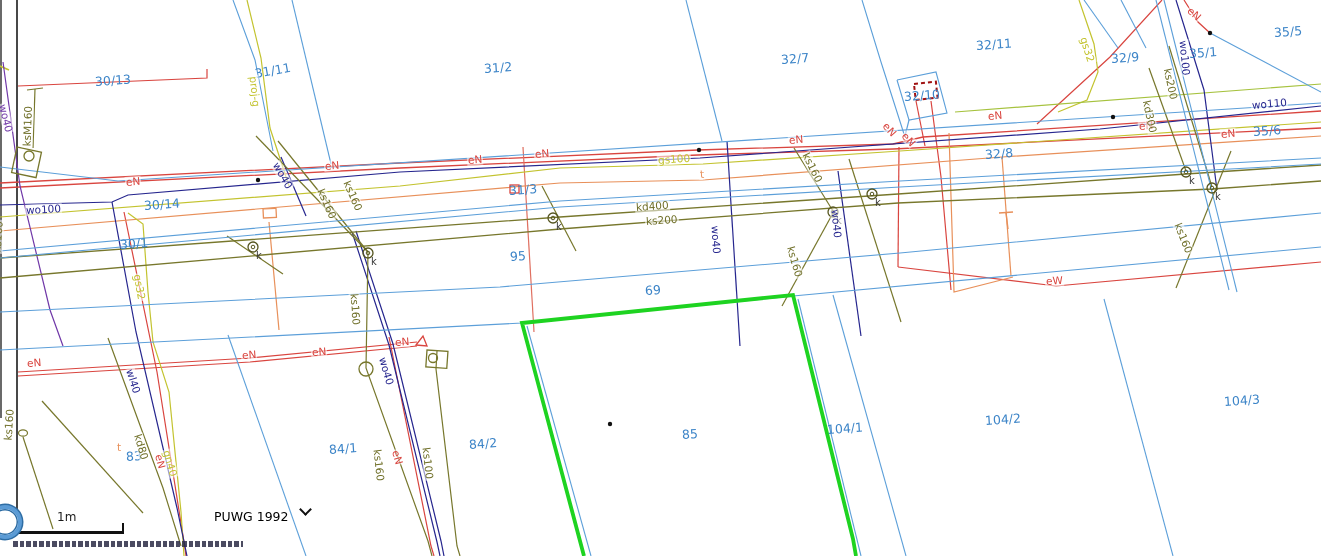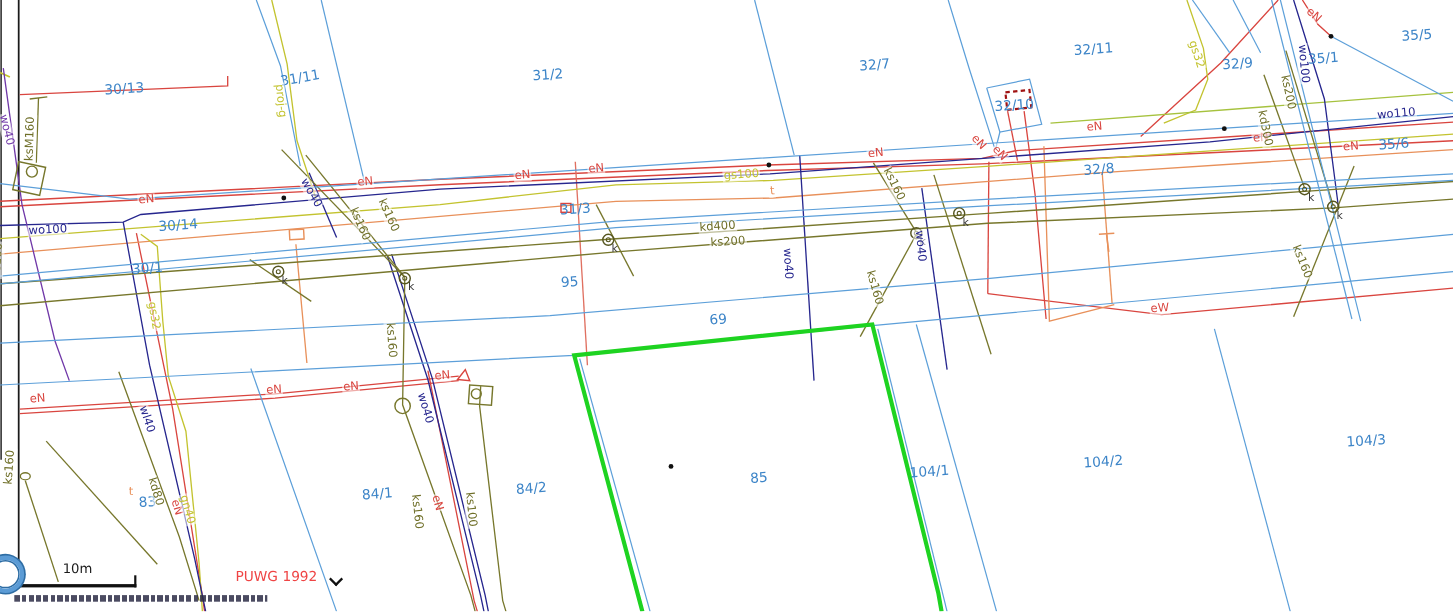--- a/index.html
+++ b/index.html
@@ -10,22 +10,22 @@
   .plabel{position:absolute;font-size:12.5px;white-space:nowrap;transform-origin:0 50%;}
   .ulabel{position:absolute;font-size:10.5px;white-space:nowrap;transform-origin:0 50%;
           background:rgba(255,255,255,.55);line-height:11px;padding:0 1px;}
   .klabel{position:absolute;font-size:10px;color:#3a3a3a;white-space:nowrap;}
   
   .scalebar{position:absolute;left:15px;top:510px;width:110px;height:22px;}
   .scalebar-label{position:absolute;left:42px;top:0;font-size:12px;color:#1a1a1a;}
   .scalebar-line{position:absolute;left:0;top:13px;width:105px;height:8px;
                  border-left:2px solid #111;border-right:2px solid #111;border-bottom:3px solid #111;}
   
-  .crs{position:absolute;left:214px;top:509px;height:22px;display:flex;align-items:flex-end;
-       cursor:pointer;color:#ef4444;font-size:12.5px;}
+  .crs{position:absolute;left:214px;top:509px;height:22px;display:flex;align-items:flex-start;
+       cursor:pointer;color:#000000;font-size:12.5px;}
   .chev{display:inline-block;width:7px;height:7px;border-right:2.2px solid #111;
         border-bottom:2.2px solid #111;transform:rotate(45deg);margin-left:12px;margin-top:-4px;}
   
   .compass{position:absolute;left:-12px;top:505px;width:26px;height:26px;border-radius:50%;
            border:4px solid #5b9bd5;box-shadow:0 0 0 1.5px #2e6da4, inset 0 0 0 1.5px #2e6da4;
            background:#fff;cursor:pointer;}
   
   .attr-strip{position:absolute;left:13px;top:541px;width:230px;height:6px;opacity:.85;
       background:repeating-linear-gradient(90deg,#2b2b45 0 5px,rgba(0,0,0,0) 5px 7px,#2b2b45 7px 11px,rgba(0,0,0,0) 11px 13px);}
 </style>
@@ -219,21 +219,21 @@
       <span class="ulabel" style="left: 790px; top: 240px; color: rgb(111, 111, 40); transform: rotate(74deg);">ks160</span>
       <span class="ulabel" style="left: 1177px; top: 217px; color: rgb(111, 111, 40); transform: rotate(68deg);">ks160</span>
       <span class="ulabel" style="left: 377px; top: 443px; color: rgb(111, 111, 40); transform: rotate(84deg);">ks160</span>
       <span class="ulabel" style="left: 8px; top: 436px; color: rgb(111, 111, 40); transform: rotate(-86deg);">ks160</span>
       <span class="ulabel" style="left: -3px; top: 248px; color: rgb(111, 111, 40); transform: rotate(-86deg);">ks160</span>
       <span class="ulabel" style="left: 426px; top: 441px; color: rgb(111, 111, 40); transform: rotate(84deg);">ks100</span>
       <span class="ulabel" style="left: 137px; top: 428px; color: rgb(111, 111, 40); transform: rotate(73deg);">kd80</span>
     </div>
 
   <div class="scalebar">
-    <span class="scalebar-label">10m</span>
+    <span class="scalebar-label">1m</span>
     <div class="scalebar-line"></div>
   </div>
 
   <div class="crs">
     <span>PUWG 1992</span>
     <span class="chev"></span>
   </div>
 
   <div class="compass"></div>
   <div class="attr-strip"></div>

